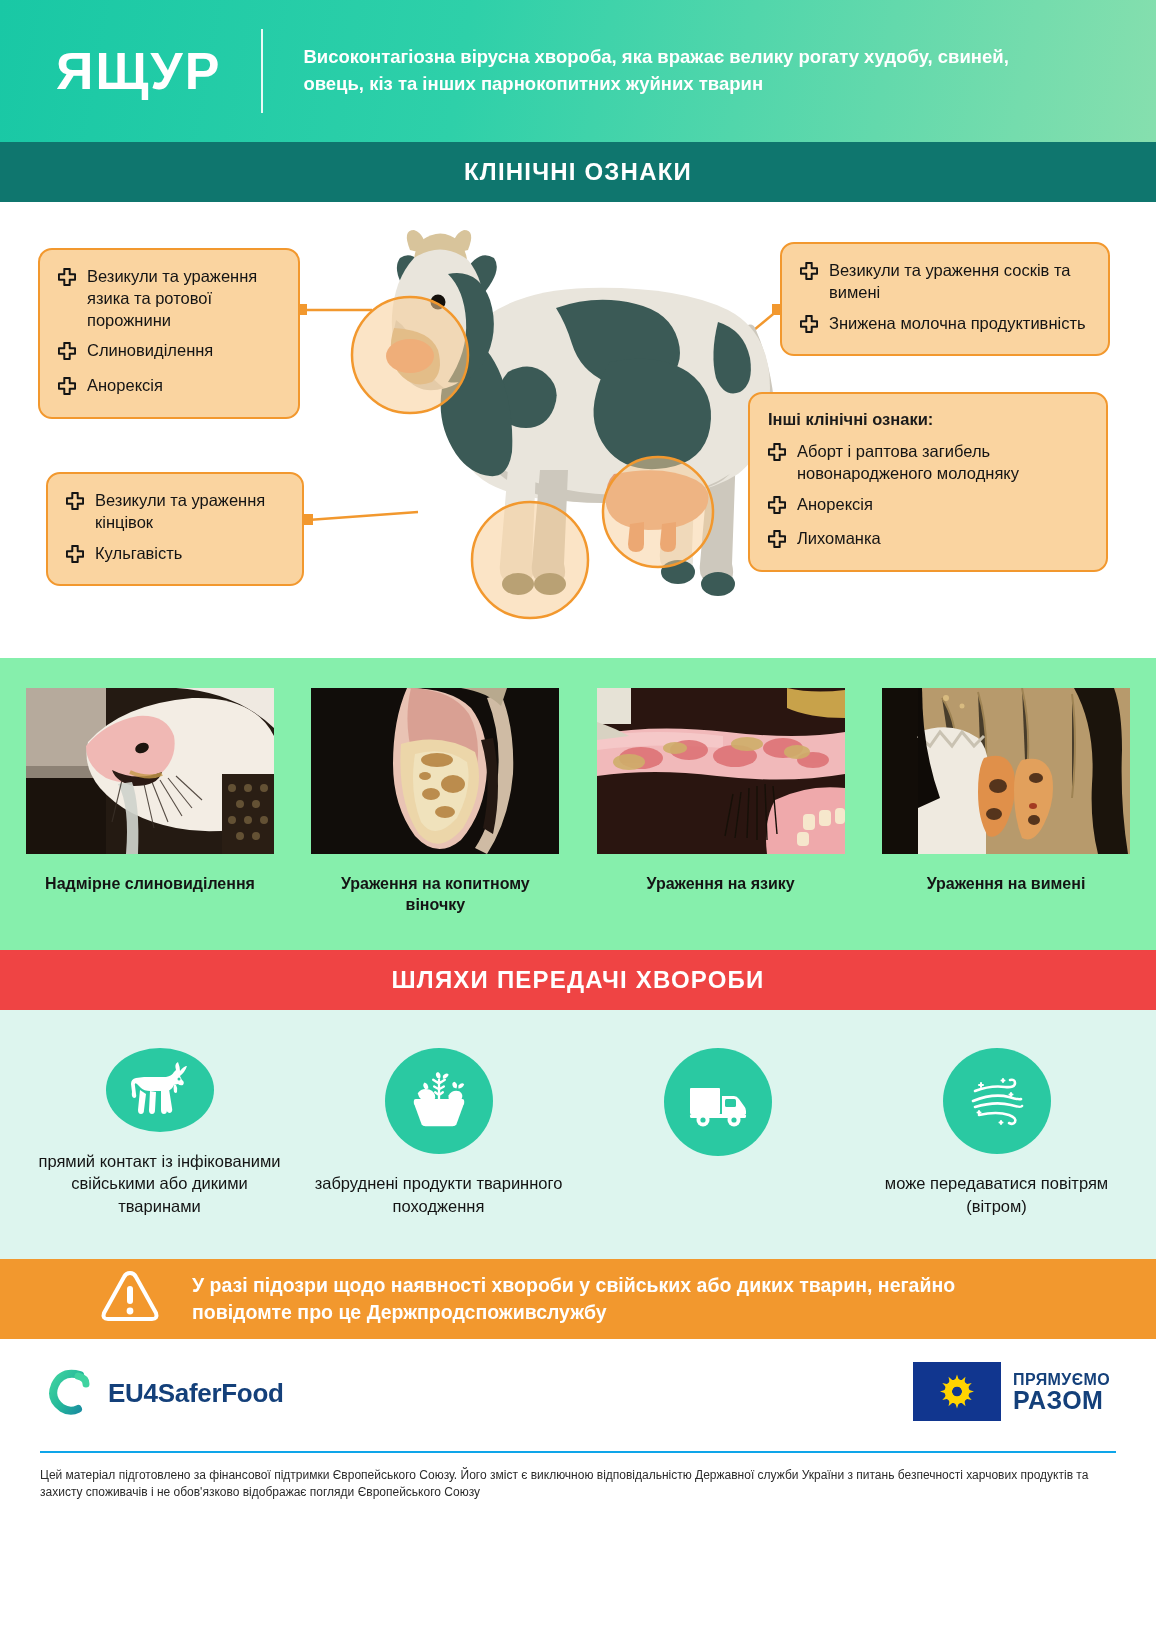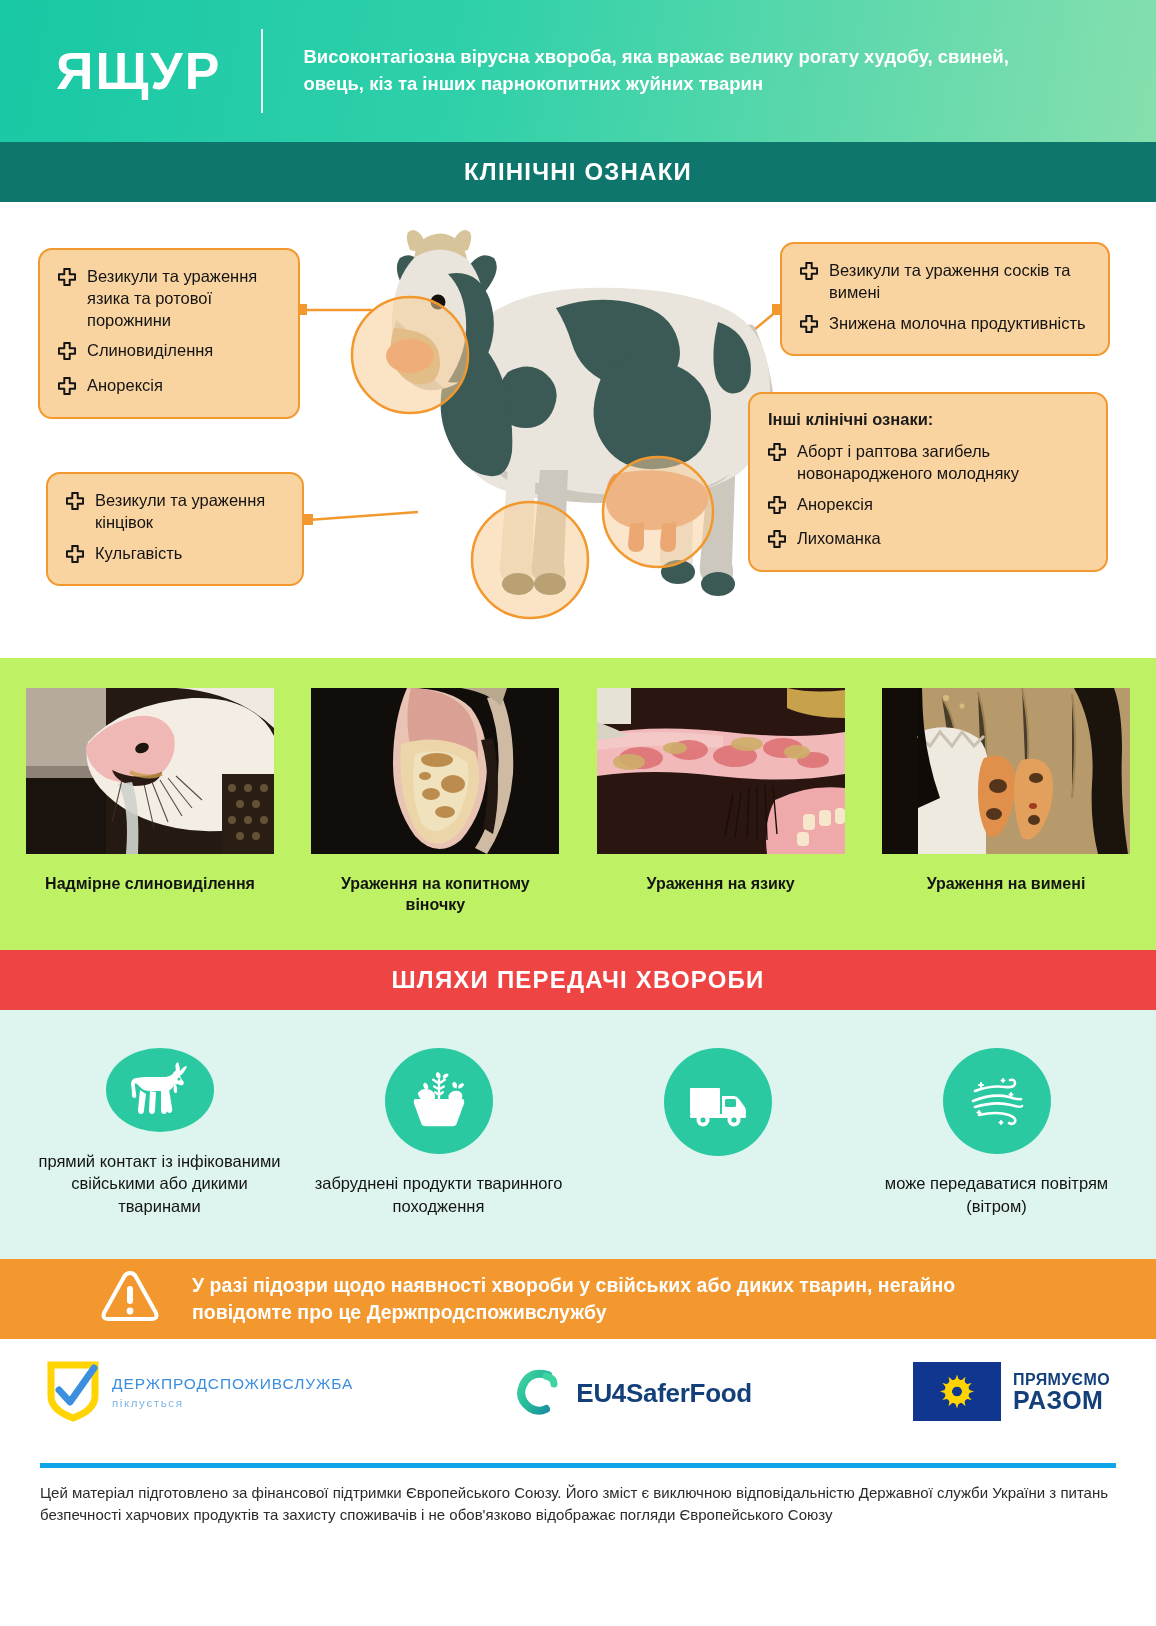--- a/index.html
+++ b/index.html
@@ -106,21 +106,21 @@
   }
 
   .cow-wrap {
     position: absolute;
     left: 318px; top: 10px;
     width: 530px; height: 420px;
   }
 
   
   .photos {
-    background: #bef264;
+    background: #86efac;
     padding: 30px 26px 26px;
     display: flex;
     justify-content: space-between;
     gap: 18px;
     height: 292px;
   }
   .photo-card {
     width: 248px;
     display: flex;
     flex-direction: column;
@@ -218,24 +218,24 @@
   .together {
     color: #14407a;
     font-weight: bold;
     line-height: 1.02;
   }
   .together .l1 { font-size: 16px; letter-spacing: .4px; display: block; }
   .together .l2 { font-size: 25px; letter-spacing: .4px; display: block; }
 
   
   .disclaimer {
-    border-top: 5px solid #0ea5e9;
-    margin: 16px 40px;
+    border-top: 2px solid #0ea5e9;
+    margin: 4px 40px;
     padding: 14px 0 0;
-    font-size: 15px;
+    font-size: 12px;
     color: #2b2b2b;
     line-height: 1.45;
   }
 </style>
 </head>
 <body>
 
 <div class="page">
 
   <div class="header">
@@ -629,32 +629,20 @@
         <path d="M30 4 Q34 4 36 8 L56 44 Q58 50 52 50 L8 50 Q2 50 4 44 L24 8 Q26 4 30 4 Z" fill="none" stroke="#ffffff" stroke-width="4" stroke-linejoin="round"></path>
         <rect x="27" y="17" width="6" height="18" rx="3" fill="#ffffff"></rect>
         <circle cx="30" cy="42" r="3.4" fill="#ffffff"></circle>
       </svg>
     </div>
     <div class="warning-text">У разі підозри щодо наявності хвороби у свійських або диких тварин, негайно повідомте про це Держпродспоживслужбу</div>
   </div>
 
   <div class="logos">
 
-    <div class="logo-block">
-      <span>
-        <svg width="54" height="62" viewBox="0 0 54 62">
-          <path d="M5 5 H49 V36 Q49 50 27 58 Q5 50 5 36 Z" fill="none" stroke="#ffd400" stroke-width="7"></path>
-          <path d="M13 30 L24 42 L48 8" fill="none" stroke="#3c8ede" stroke-width="7" stroke-linecap="round" stroke-linejoin="round"></path>
-        </svg>
-      </span>
-      <span>
-        <span class="gov-name">ДЕРЖПРОДСПОЖИВСЛУЖБА</span><br>
-        <span class="gov-sub">піклується</span>
-      </span>
-    </div>
 
     <div class="logo-block">
       <span>
         <svg width="50" height="50" viewBox="0 0 50 50">
           <defs>
             <linearGradient id="swirl" x1="0" y1="0" x2="1" y2="1">
               <stop offset="0%" stop-color="#3fd3a0"></stop>
               <stop offset="55%" stop-color="#25b89a"></stop>
               <stop offset="100%" stop-color="#1a8fa0"></stop>
             </linearGradient>

